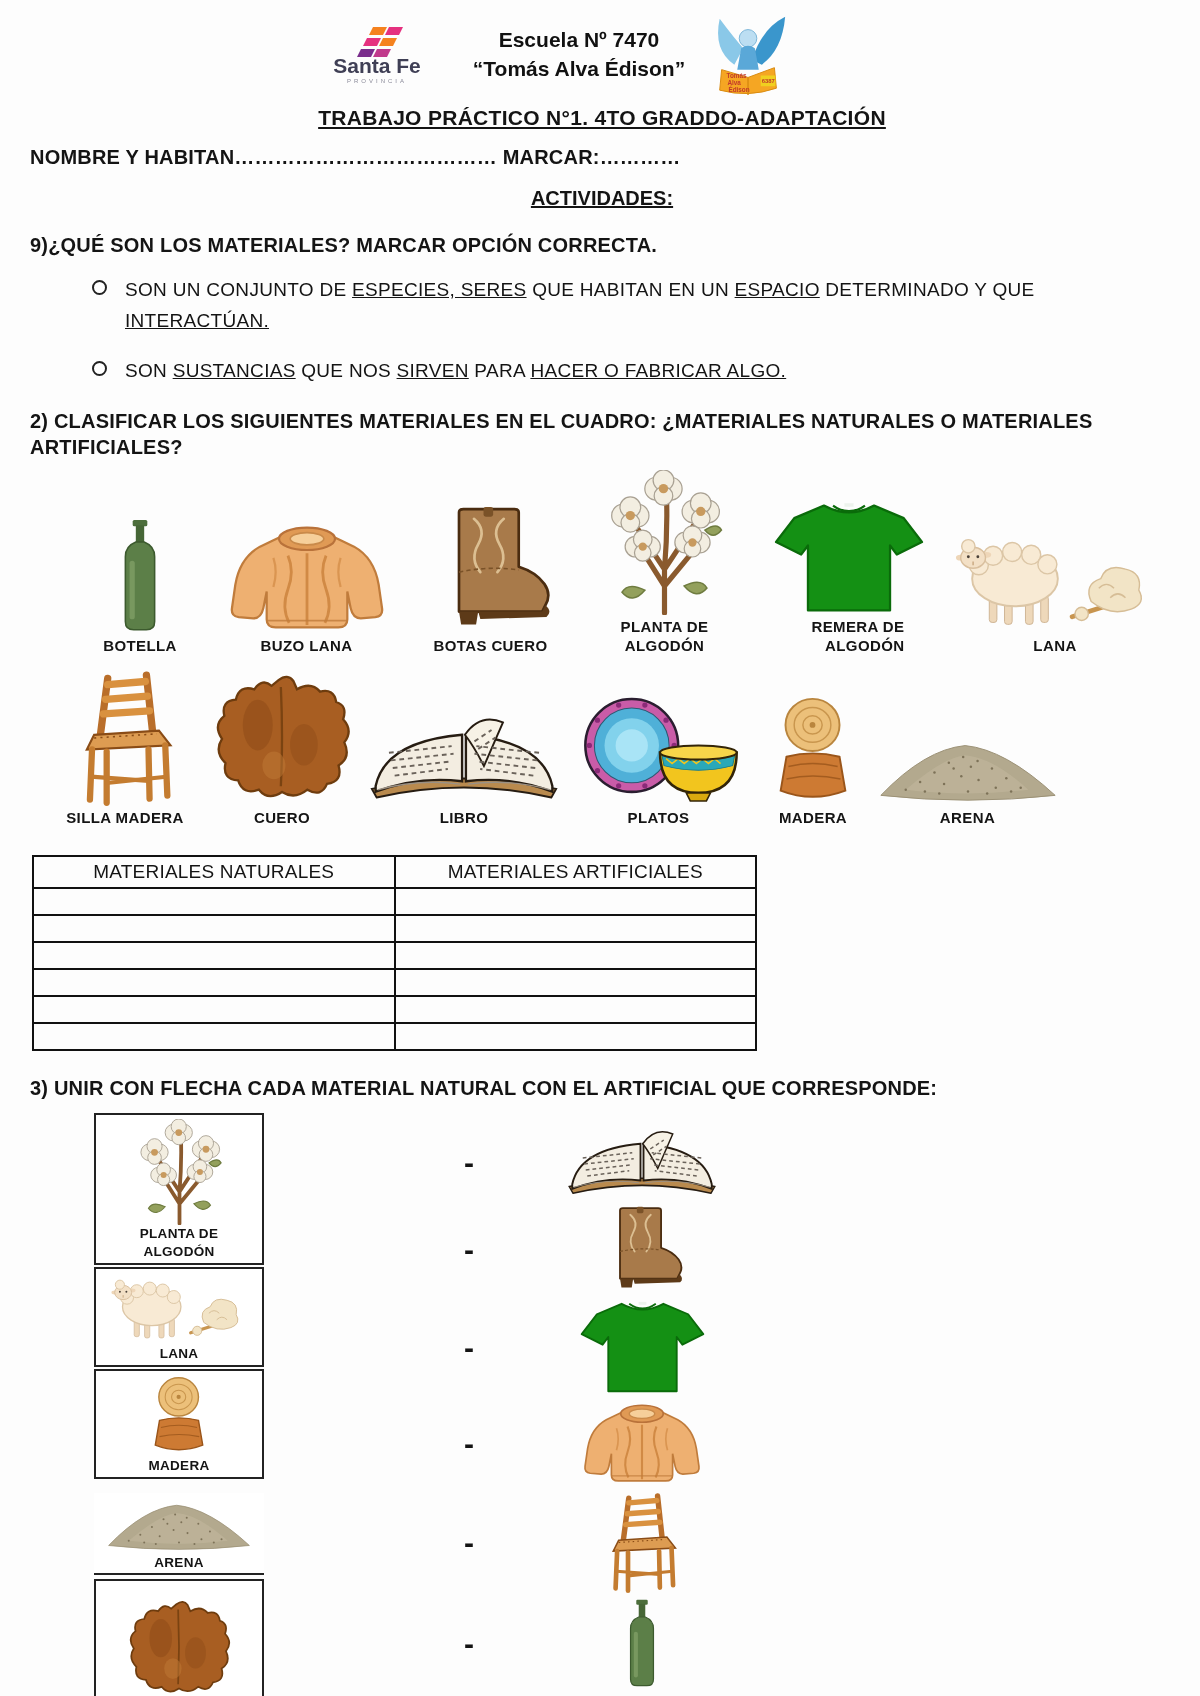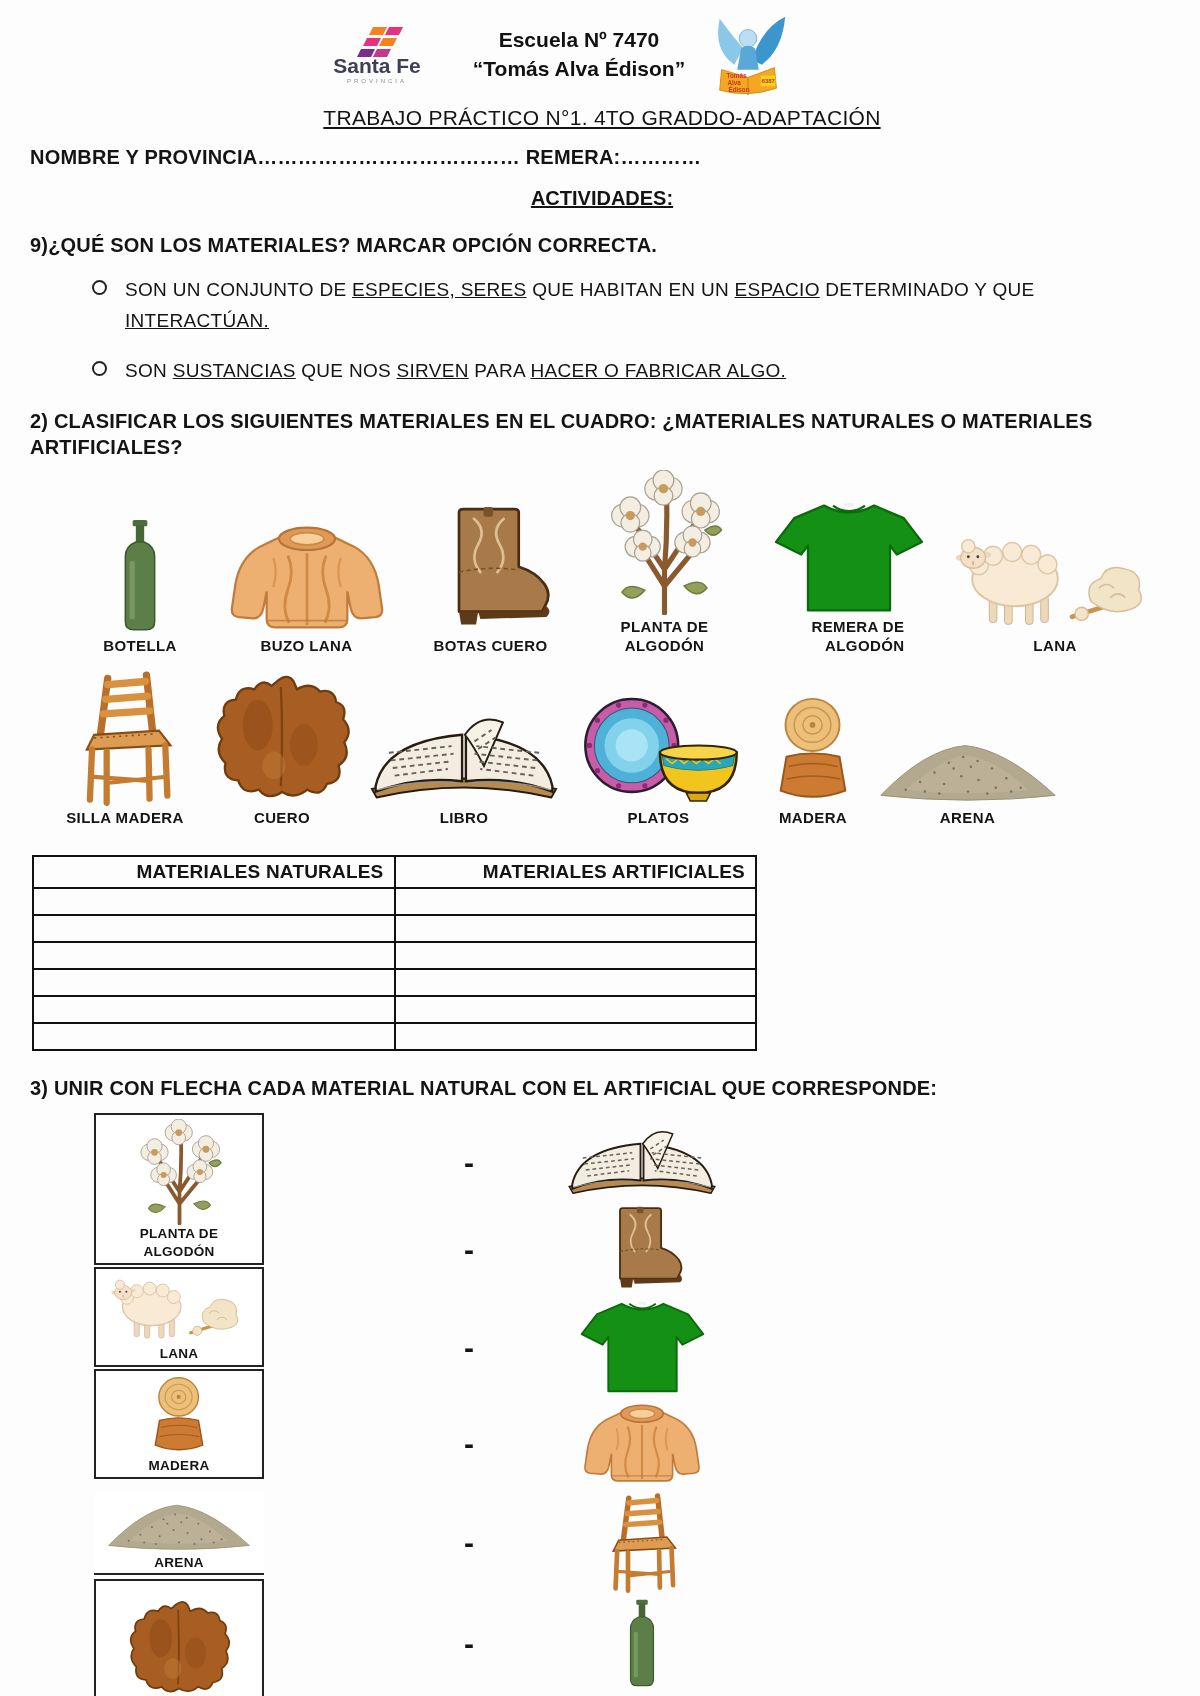--- a/index.html
+++ b/index.html
@@ -10,42 +10,42 @@
     font-family:"Liberation Sans", sans-serif;
   }
   .page { padding:8px 26px 0 30px; }
 
   
   .hdr { display:flex; justify-content:center; align-items:center; gap:20px;
          height:92px; transform:translateX(-55px); }
   .school-name { text-align:center; font-weight:bold; font-size:21px; line-height:1.4; color:#111; }
 
   
-  .title { text-align:center; font-weight:normal; font-size:21px; letter-spacing:.3px;
+  .title { text-align:center; font-weight:bold; font-size:21px; letter-spacing:.3px;
            text-decoration:underline; margin:6px 0 0; }
   .name-line { font-size:20px; font-weight:bold; margin:16px 0 0; letter-spacing:.2px; }
   .activities { font-size:20px; font-weight:bold; text-decoration:underline; margin:18px 0 0;text-align:center; }
 
   .q-prompt { font-size:20px; font-weight:bold; margin:22px 0 0; letter-spacing:.2px; max-width:1148px; line-height:1.3; }
   .options { margin:16px 0 16px 62px; }
   .option { display:flex; gap:18px; font-size:19px; line-height:1.65; margin-bottom:18px; max-width:1030px; letter-spacing:.3px; }
   .radio { width:15px; height:15px; border:2px solid #222; border-radius:50%; flex:none; margin-top:6px; background:#fff; }
   .u { text-decoration:underline; }
 
   
   .mat-row { display:flex; justify-content:space-between; align-items:flex-end; margin-top:10px; }
   .mat-row1 { width:1085px; margin-left:45px; }
   .mat-row2 { width:1010px; margin-left:20px; margin-top:14px; }
   .mat-item { display:flex; flex-direction:column; align-items:center; justify-content:flex-end; }
   .mat-label { font-weight:bold; font-size:15px; letter-spacing:.4px; text-align:center; line-height:1.25; margin-top:3px; }
 
   
   table.cls { border-collapse:collapse; margin:28px 0 0 2px; width:725px; }
   table.cls th, table.cls td { border:2px solid #111; }
-  table.cls th { font-size:19px; font-weight:bold; text-align:right; padding:4px 10px; height:30px; letter-spacing:.2px; }
+  table.cls th { font-size:19px; font-weight:normal; text-align:center; padding:4px 10px; height:30px; letter-spacing:.2px; }
   table.cls td { height:27px; }
   table.cls col { width:50%; }
 
   
   .match { display:flex; gap:200px; margin:12px 0 0 64px; }
   .m-left { width:170px; display:flex; flex-direction:column; }
   .m-box { border:2px solid #222; display:flex; flex-direction:column; align-items:center;
            justify-content:flex-end; padding:4px 4px 3px; background:#fff; }
   .m-label { font-weight:bold; font-size:13.5px; text-align:center; line-height:1.3; letter-spacing:.3px; }
   .m-right { display:flex; flex-direction:column; gap:6px; padding-top:12px; }
@@ -309,22 +309,22 @@
       <text x="23" y="76" font-size="6.5" font-weight="bold" fill="#c23a2a">Alva</text>
       <text x="24" y="83" font-size="6.5" font-weight="bold" fill="#c23a2a">Édison</text>
       <rect x="57" y="66" width="15" height="11" fill="#f0d020"></rect>
       <text x="58" y="74" font-size="6" font-weight="bold" fill="#c23a2a">6387</text>
     </svg>
   </div>
 
   <div class="title">TRABAJO PRÁCTICO N°1. 4TO GRADDO-ADAPTACIÓN</div>
 
   <div class="name-line">
-    <span>NOMBRE Y PROVINCIA</span><span>…………………………………</span>
-    <span>REMERA:</span><span>…………</span>
+    <span>NOMBRE Y HABITAN</span><span>…………………………………</span>
+    <span>MARCAR:</span><span>…………</span>
   </div>
 
   <div class="activities">ACTIVIDADES:</div>
 
   <div class="q-prompt">9)¿QUÉ SON LOS MATERIALES? MARCAR OPCIÓN CORRECTA.</div>
   <div class="options">
     <div class="option">
       <span class="radio"></span>
       <span><span>SON UN CONJUNTO DE </span><span class="u">ESPECIES, SERES</span><span> QUE HABITAN EN UN </span><span class="u">ESPACIO</span><span> DETERMINADO Y QUE </span><span class="u">INTERACTÚAN.</span></span>
     </div>

